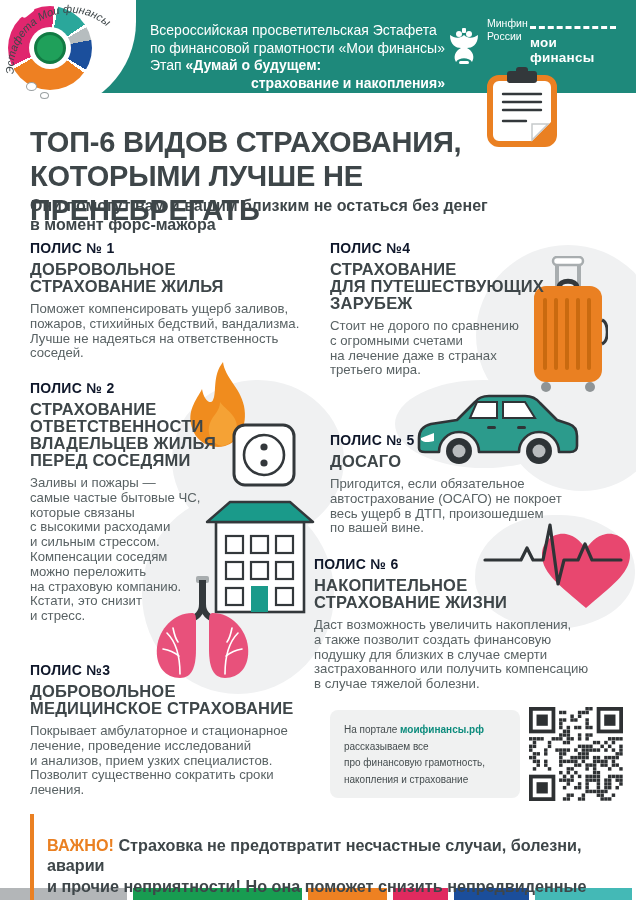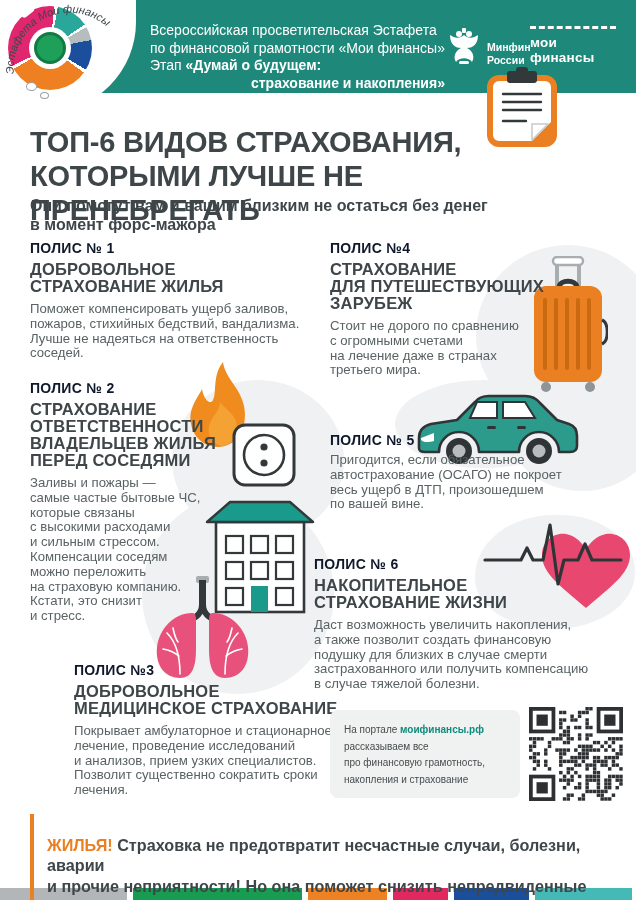--- a/index.html
+++ b/index.html
@@ -11,21 +11,21 @@
   .band{left:0;top:0;width:636px;height:93px;background:#1e897b;}
   .band-text{left:150px;top:22px;color:#fff;font-size:14px;line-height:17.5px;}
   .band-text .bold{font-weight:700;text-align:right;}
   .logo-blob{left:-14px;top:-18px;width:150px;height:130px;background:#fff;border-radius:0 14px 90px 18px;}
   .logo-ring{left:22px;top:24px;width:84px;height:84px;border-radius:50%;
     background:conic-gradient(from -90deg,#e0266e 0deg 96deg,#fff 96deg 101deg,#2aa79b 101deg 146deg,#fff 146deg 150deg,#b6bdbf 150deg 169deg,#1b4f9c 169deg 211deg,#fff 211deg 216deg,#ee8022 216deg 330deg,#fff 330deg 335deg,#e0266e 335deg 360deg);}
   .logo-hole{left:25%;top:25%;width:50%;height:50%;background:#fff;border-radius:50%;}
   .logo-center{left:31%;top:31%;width:38%;height:38%;background:#1fa05a;border:3px solid #127a43;border-radius:50%;box-sizing:border-box;}
   .logo-pill{left:34px;top:26px;width:15px;height:7px;background:#fff;border-radius:4px;transform:rotate(-38deg);}
   .bubble{background:#fff;border:1.5px solid #9aa0a2;border-radius:50%;}
-  .minfin-label{left:487px;top:41px;color:#fff;font-size:10.5px;line-height:13px;white-space:pre-line;font-weight:700;}
+  .minfin-label{left:487px;top:17px;color:#fff;font-size:10.5px;line-height:13px;white-space:pre-line;font-weight:400;}
   .mf-logo{left:530px;top:26px;width:88px;}
   .mf-dash{border-top:3px dashed #fff;width:86px;}
   .mf-text{color:#fff;font-weight:800;font-size:13.5px;margin-top:6px;letter-spacing:.2px;}
 
   
   .title{left:30px;top:125px;width:560px;font-size:29px;line-height:34px;font-weight:800;color:#3e4649;white-space:pre-line;letter-spacing:-.2px;}
   .subtitle{left:30px;top:196px;width:560px;font-size:16px;line-height:19px;font-weight:700;color:#3e4649;white-space:pre-line;}
 
   
   .policy .p-label{font-size:14px;font-weight:800;color:#0f172a;letter-spacing:.3px;margin:0 0 5px;}
@@ -234,21 +234,21 @@
 которые связаны
 с высокими расходами
 и сильным стрессом.
 Компенсации соседям
 можно переложить
 на страховую компанию.
 Кстати, это снизит
 и стресс.</div>
   </div>
 
-  <div class="abs policy" style="left:30px;top:662px;width:305px;margin-left:44px;">
+  <div class="abs policy" style="left:30px;top:662px;width:305px;">
     <div class="p-label">ПОЛИС №3</div>
     <div class="p-title">ДОБРОВОЛЬНОЕ
 МЕДИЦИНСКОЕ СТРАХОВАНИЕ</div>
     <div class="p-body">Покрывает амбулаторное и стационарное
 лечение, проведение исследований
 и анализов, прием узких специалистов.
 Позволит существенно сократить сроки
 лечения.</div>
   </div>
 
@@ -258,20 +258,21 @@
 ДЛЯ ПУТЕШЕСТВУЮЩИХ
 ЗАРУБЕЖ</div>
     <div class="p-body">Стоит не дорого по сравнению
 с огромными счетами
 на лечение даже в странах
 третьего мира.</div>
   </div>
 
   <div class="abs policy" style="left:330px;top:432px;width:300px;">
     <div class="p-label">ПОЛИС № 5</div>
+    <div class="p-title">ДОСАГО</div>
     <div class="p-body">Пригодится, если обязательное
 автострахование (ОСАГО) не покроет
 весь ущерб в ДТП, произошедшем
 по вашей вине.</div>
   </div>
 
   <div class="abs policy" style="left:314px;top:556px;width:306px;">
     <div class="p-label">ПОЛИС № 6</div>
     <div class="p-title">НАКОПИТЕЛЬНОЕ
 СТРАХОВАНИЕ ЖИЗНИ</div>
@@ -492,21 +493,21 @@
       <rect x="7.52" y="7.52" width="11.28" height="11.28" fill="#2e3133"></rect>
       <rect x="67.67999999999999" y="0" width="26.32" height="26.32" fill="#2e3133"></rect>
       <rect x="71.44" y="3.76" width="18.799999999999997" height="18.799999999999997" fill="#fff"></rect>
       <rect x="75.19999999999999" y="7.52" width="11.28" height="11.28" fill="#2e3133"></rect>
       <rect x="0" y="67.67999999999999" width="26.32" height="26.32" fill="#2e3133"></rect>
       <rect x="3.76" y="71.44" width="18.799999999999997" height="18.799999999999997" fill="#fff"></rect>
       <rect x="7.52" y="75.19999999999999" width="11.28" height="11.28" fill="#2e3133"></rect>
     </svg>
 
   <div class="abs important">
-    <span class="warn">ЖИЛЬЯ!</span><span> Страховка не предотвратит несчастные случаи, болезни, аварии
+    <span class="warn">ВАЖНО!</span><span> Страховка не предотвратит несчастные случаи, болезни, аварии
 и прочие неприятности! Но она поможет снизить непредвиденные траты,
 сохранить финансовую стабильность и минимизирует стресс.</span>
   </div>
 
   <div class="abs strip">
       <div style="background: rgb(179, 182, 184); width: 127px; height: 100%;"></div>
       <div style="background: rgb(24, 156, 81); width: 169px; height: 100%;"></div>
       <div style="background: rgb(238, 129, 34); width: 79px; height: 100%;"></div>
       <div style="background: rgb(224, 42, 95); width: 55px; height: 100%;"></div>
       <div style="background: rgb(27, 78, 155); width: 75px; height: 100%;"></div>

